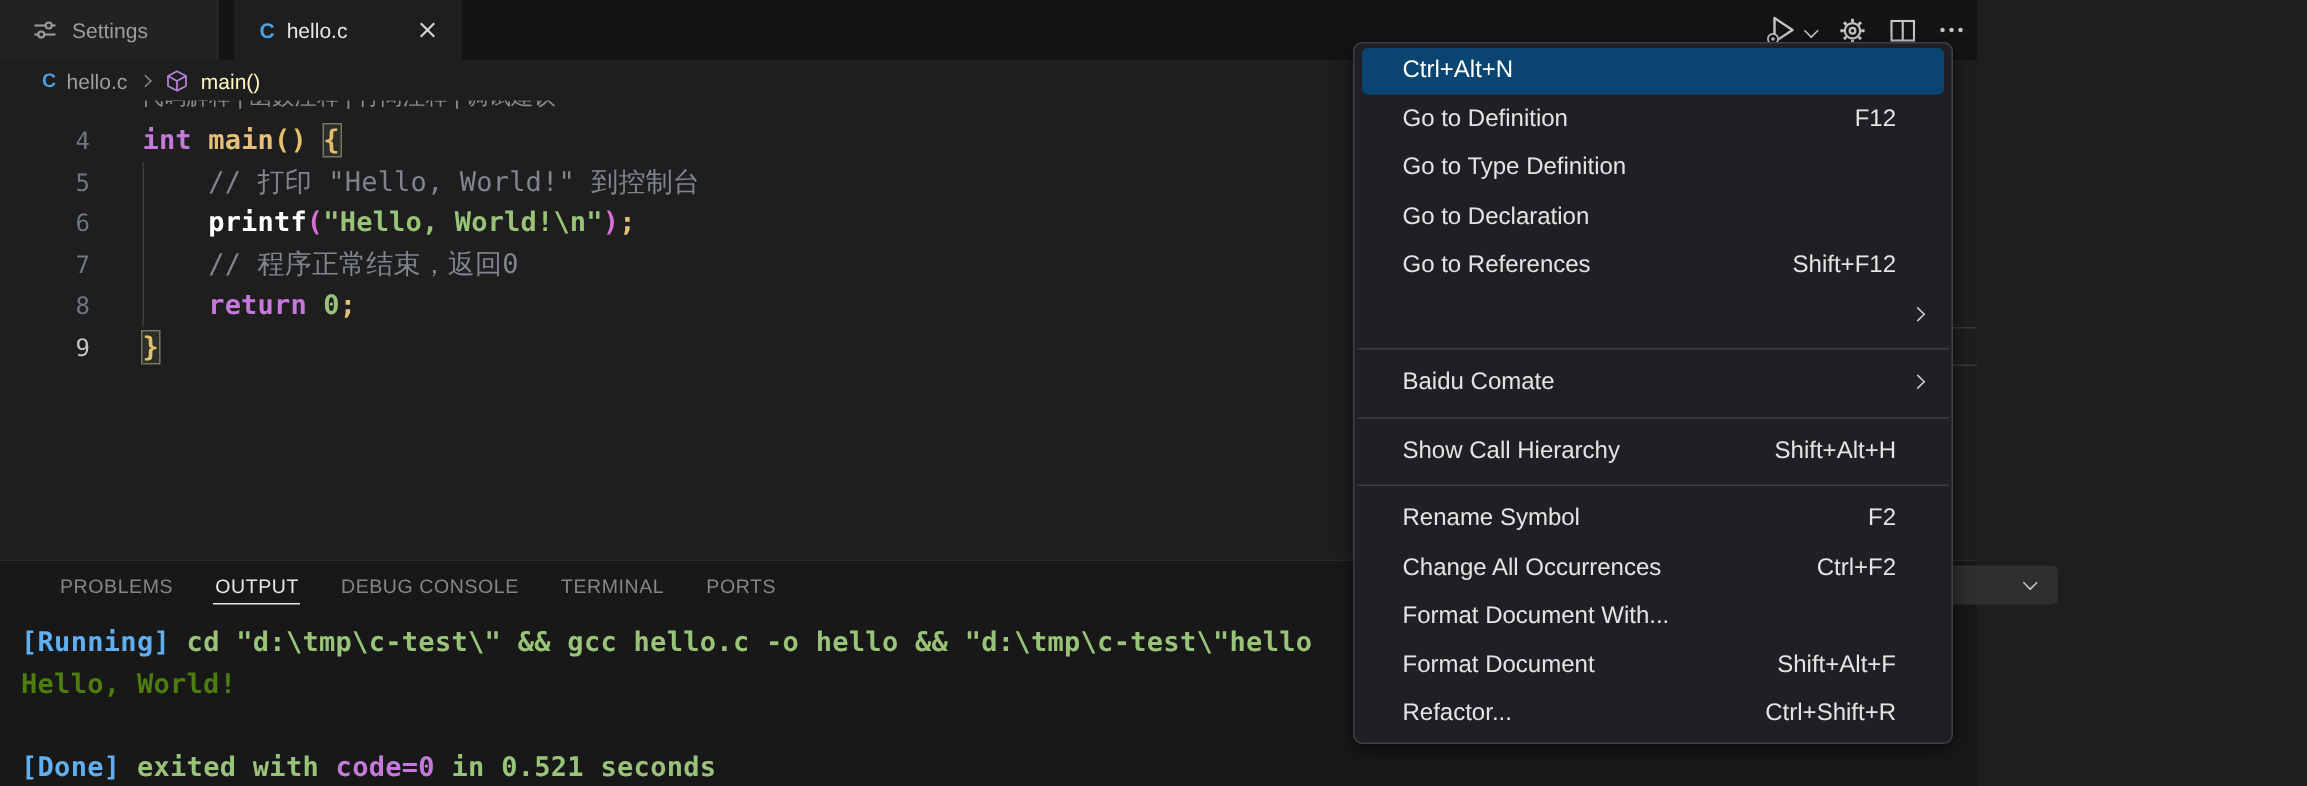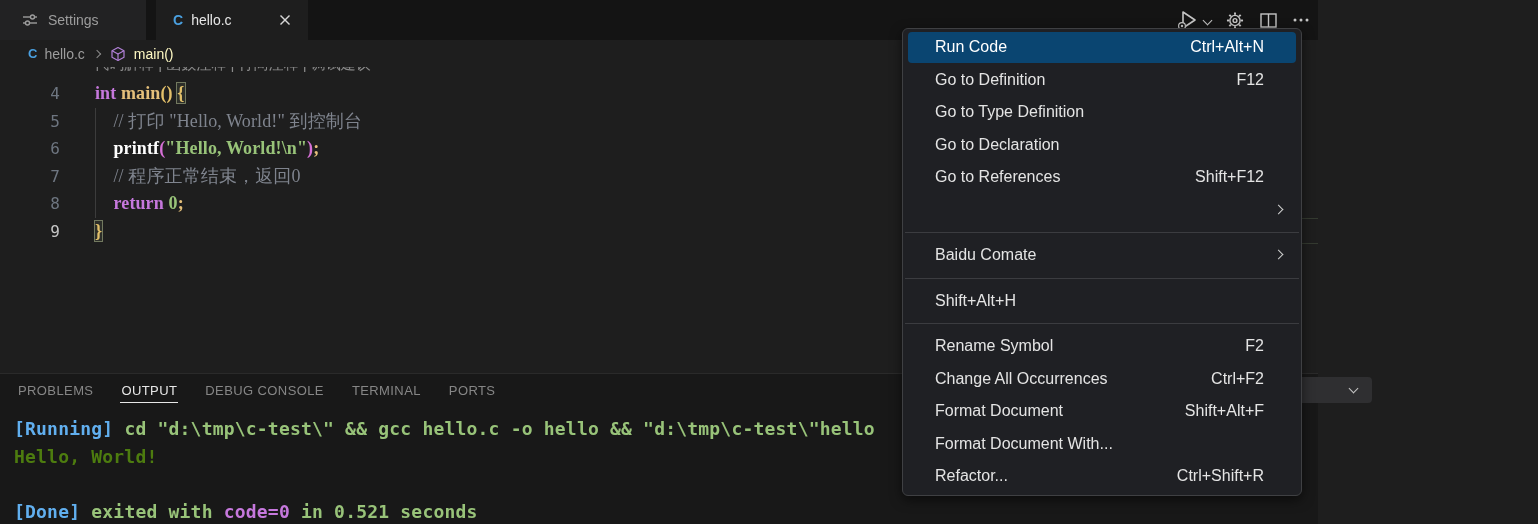--- a/index.html
+++ b/index.html
@@ -25,36 +25,36 @@
   .breadcrumb { height:27px; background:#1e1e1e; display:flex; align-items:center; padding-left:28px; font-size:14px; color:#9d9d9d; gap:7px; }
   .bc-sep { width:6px; height:6px; border-right:1.3px solid #8a8a8a; border-top:1.3px solid #8a8a8a; transform:rotate(45deg); margin:0 2px; }
   .bc-main { color:#fef9c3; }
 
   
   .editor { position:relative; height:306px; background:#1e1e1e; overflow:hidden; }
   .codelines { position:absolute; top:13px; left:0; right:0; }
   .line { height:27.5px; display:flex; font-family:"DejaVu Sans Mono",monospace; font-size:18px; letter-spacing:0.12px; font-weight:bold; }
   .gutter { width:60px; text-align:right; color:#6e7681; font-weight:normal; font-size:16px; line-height:27.5px; letter-spacing:0; }
   .gutter.active { color:#c6c6c6; }
-  .code { margin-left:35px; white-space:pre; line-height:27.5px;font-family:Liberation Serif, serif; }
+  .code { margin-left:35px; white-space:pre; line-height:27.5px; }
   .codelens { position:absolute; left:94px; top:-12px; font-size:15px; color:#8b8b8b; white-space:pre; }
   .cm { font-weight:normal; }
   .indent-guide { position:absolute; left:95px; top:40.5px; width:1px; height:110px; background:#3c3c3c; }
   .kw{color:#c678dd} .fn{color:#e5c07b} .fnc{color:#ffffff} .b1{color:#e3c06a} .b2{color:#d670d6}
   .str{color:#98c379} .cm{color:#7f848e} .num{color:#98c379} .pun{color:#e5c07b} .pl{color:#abb2bf}
   .match { outline:1px solid #72795f; background:rgba(113,120,95,.18); }
   .minimap { position:absolute; left:1421px; top:0; width:40px; height:306px; }
   .mseg { position:absolute; height:1.7px; border-radius:1px; opacity:.82; }
   .scroll-thumb { position:absolute; left:1533px; top:1px; width:5px; height:56px; background:#454545; }
   .ov-dash { position:absolute; left:1532px; width:6px; height:2.4px; background:#565656; }
   .hover-line { position:absolute; left:1302px; width:111px; height:1px; background:#343a30; }
 
   
   .panel { height:151px; background:#181818; border-top:1px solid #2a2a2a; position:relative; }
-  .panel-tabs { display:flex; padding-left:4px; height:33px; align-items:center; font-size:13px; letter-spacing:0.4px; color:#868686; }
+  .panel-tabs { display:flex; padding-left:26px; height:33px; align-items:center; font-size:13px; letter-spacing:0.4px; color:#868686; }
   .ptab { padding:0 14px; line-height:33px; position:relative; height:33px; }
   .ptab.active { color:#e7e7e7; }
   .ptab.active::after { content:""; position:absolute; left:13px; right:13px; bottom:4px; height:1px; background:#e7e7e7; }
   .output { position:absolute; top:34px; left:0; right:0; bottom:0; padding:7px 0 0 14px; font-family:"DejaVu Sans Mono",monospace; font-size:18px; letter-spacing:0.2px; font-weight:bold; }
   .oline { height:27.5px; white-space:pre; line-height:27.5px; }
   .o-blue{color:#61afef} .o-green{color:#98c379} .o-purple{color:#c678dd} .o-white{color:#4d7c0f}
   .panel-actions { position:absolute; top:0; right:12px; height:33px; display:flex; align-items:center; gap:16px; }
   .channel-dd { position:absolute; left:1302px; top:3px; width:70px; height:26px; background:#2f2f31; border-radius:0 4px 4px 0; }
   .channel-dd .chev { position:absolute; left:48px; top:8px; }
 
@@ -262,21 +262,20 @@
     <div class="output">
         <div class="oline"><span class="o-blue">[Running]</span><span class="o-green"> cd "d:\tmp\c-test\" &amp;&amp; gcc hello.c -o hello &amp;&amp; "d:\tmp\c-test\"hello</span></div>
         <div class="oline"><span class="o-white">Hello, World!</span></div>
         <div class="oline"></div>
         <div class="oline"><span class="o-blue">[Done]</span><span class="o-green"> exited with </span><span class="o-purple">code=0</span><span class="o-green"> in 0.521 seconds</span></div>
       </div>
   </div>
 
   <div class="menu">
       <div class="mi hl">
-        <span class="lbl">Run Code</span>
         <span class="sc">Ctrl+Alt+N</span>
       </div>
       <div class="mi">
         <span class="lbl">Go to Definition</span>
         <span class="sc">F12</span>
       </div>
       <div class="mi">
         <span class="lbl">Go to Type Definition</span>
       </div>
       <div class="mi">
@@ -289,37 +288,38 @@
       <div class="mi">
         <span class="sub"></span>
       </div>
       <div class="msep"></div>
       <div class="mi">
         <span class="lbl">Baidu Comate</span>
         <span class="sub"></span>
       </div>
       <div class="msep"></div>
       <div class="mi">
+        <span class="lbl">Show Call Hierarchy</span>
         <span class="sc">Shift+Alt+H</span>
       </div>
       <div class="msep"></div>
       <div class="mi">
         <span class="lbl">Rename Symbol</span>
         <span class="sc">F2</span>
       </div>
       <div class="mi">
         <span class="lbl">Change All Occurrences</span>
         <span class="sc">Ctrl+F2</span>
       </div>
       <div class="mi">
+        <span class="lbl">Format Document With...</span>
+      </div>
+      <div class="mi">
         <span class="lbl">Format Document</span>
         <span class="sc">Shift+Alt+F</span>
       </div>
       <div class="mi">
-        <span class="lbl">Format Document With...</span>
-      </div>
-      <div class="mi">
         <span class="lbl">Refactor...</span>
         <span class="sc">Ctrl+Shift+R</span>
       </div>
     </div>
 
 </div>
 
 </body></html>

